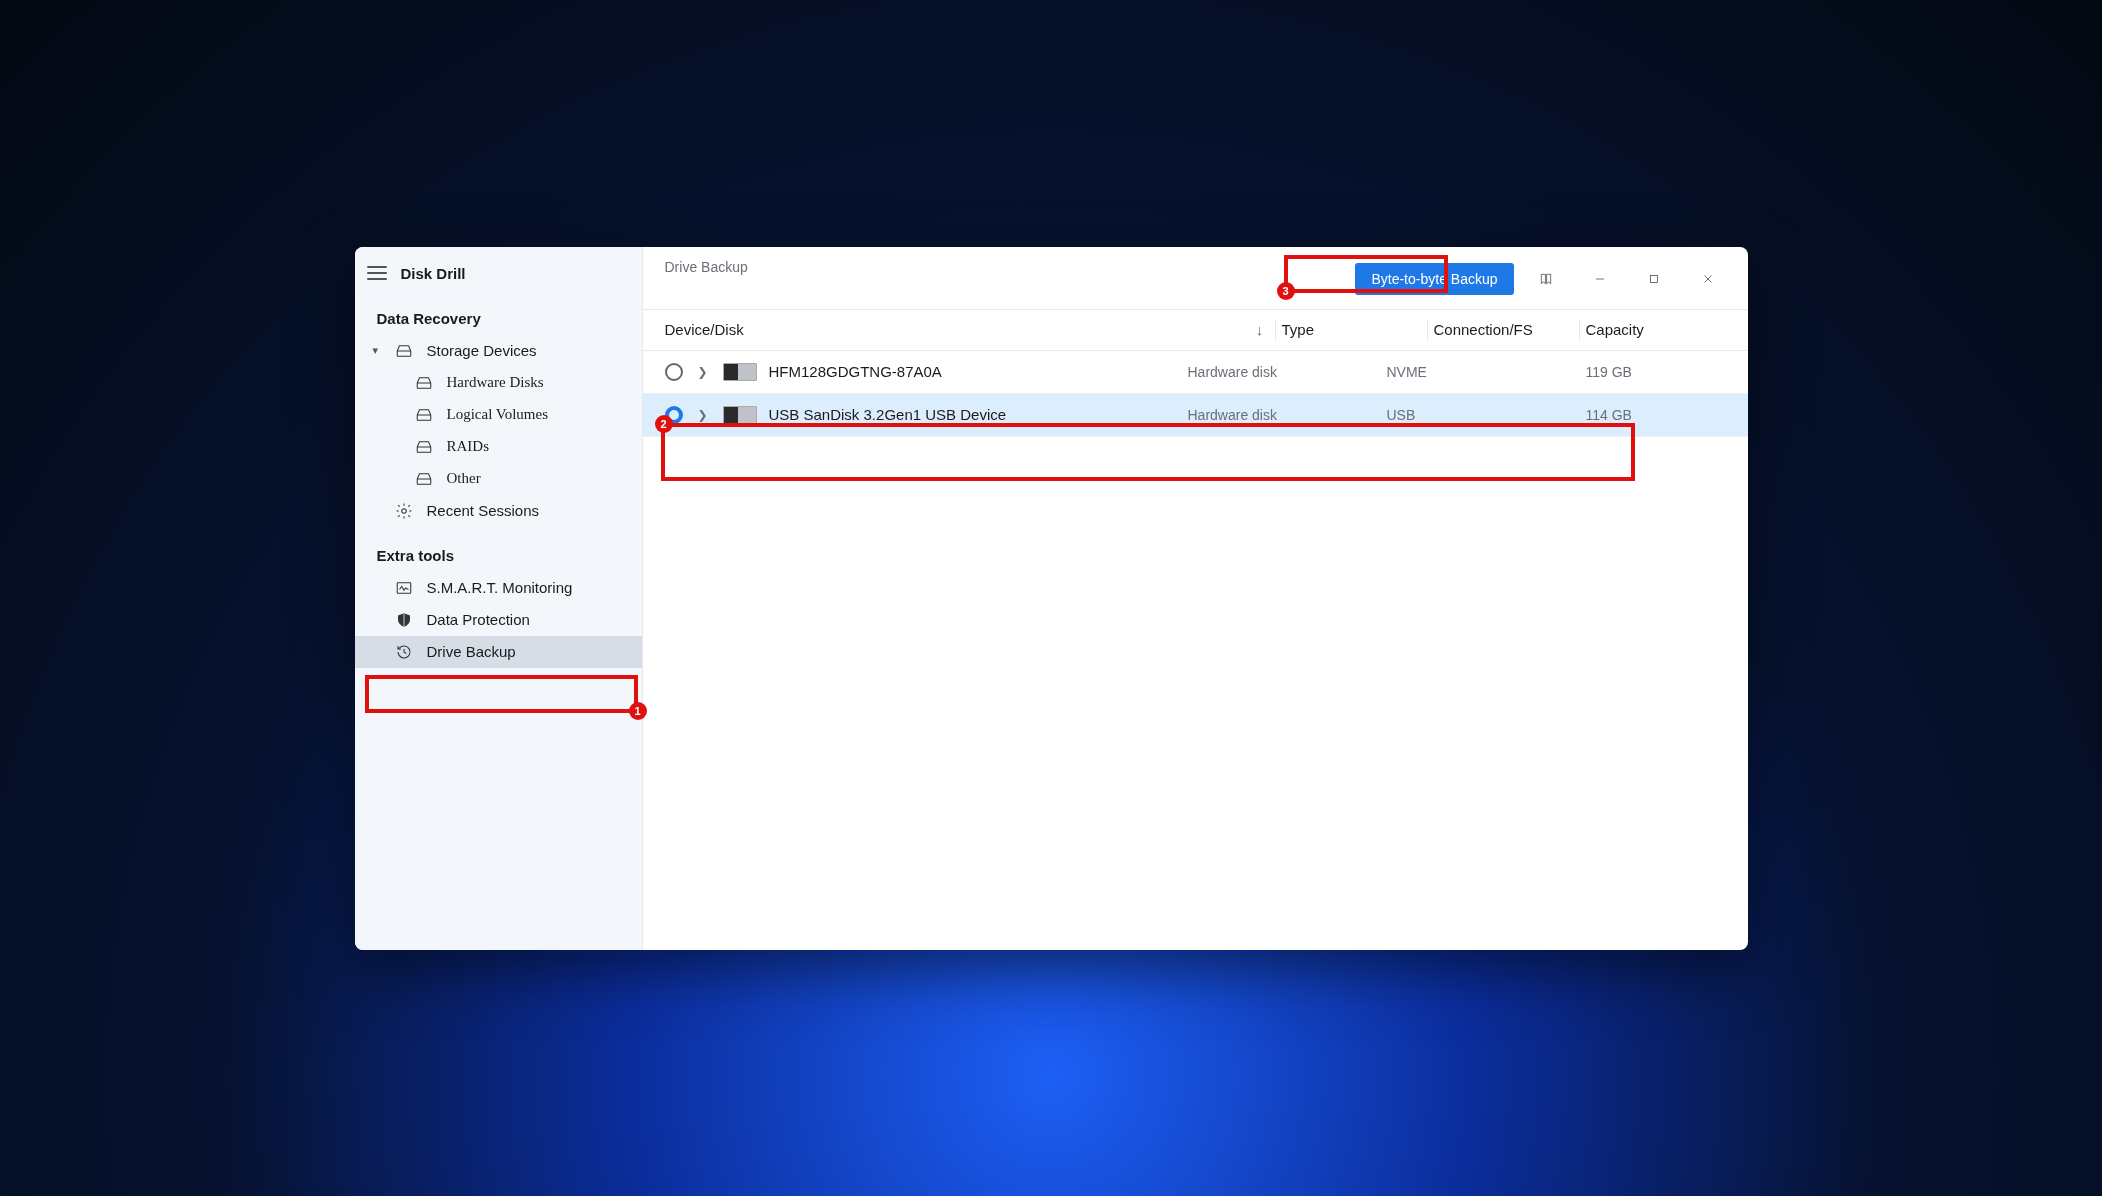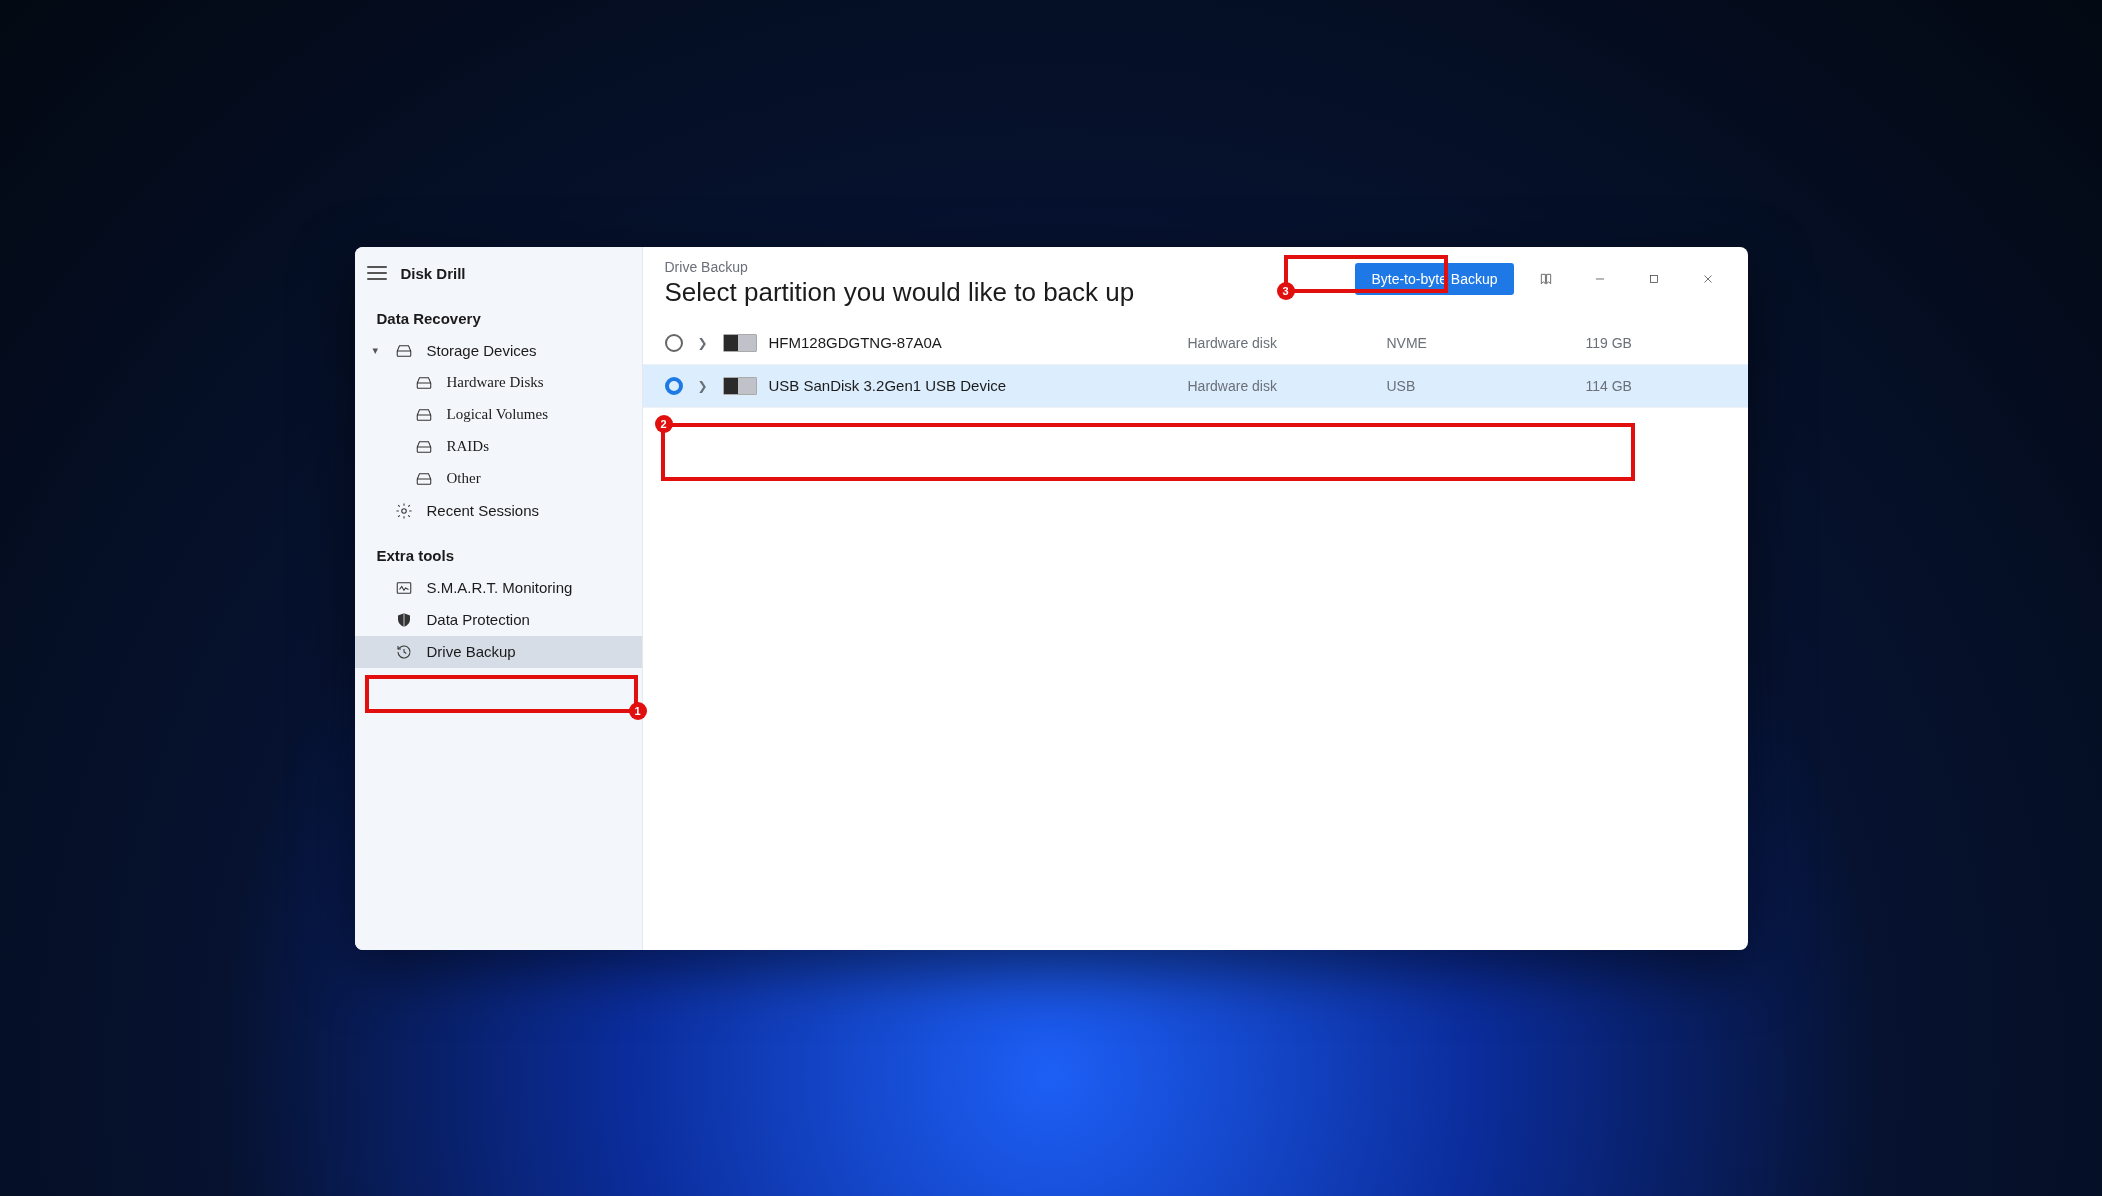--- a/index.html
+++ b/index.html
@@ -193,21 +193,20 @@
         </span>
         <span>Drive Backup</span>
       </div>
     </div>
   </aside>
 
   <main class="main">
     <div class="main-header">
       <div class="main-header-left">
         <div class="breadcrumb">Drive Backup</div>
-        <div class="page-title">Select partition you would like to back up</div>
       </div>
       <div class="main-header-right">
         <button class="primary-btn">Byte-to-byte Backup</button>
         <div class="win-btn">
           <svg viewBox="0 0 24 24">
               <path d="M4 4h7v16l-3.5-3L4 20zM13 4h7v16l-3.5-3L13 20z"></path>
             </svg>
         </div>
         <div class="win-btn">
           <svg viewBox="0 0 24 24">
@@ -221,20 +220,27 @@
         </div>
         <div class="win-btn">
           <svg viewBox="0 0 24 24">
               <path d="M6 6l12 12M18 6L6 18"></path>
             </svg>
         </div>
       </div>
     </div>
 
     <div class="table">
+      <div class="thead">
+        <div class="col-device">Device/Disk</div>
+        <div class="col-sort">↓</div>
+        <div class="col-type">Type</div>
+        <div class="col-conn">Connection/FS</div>
+        <div class="col-cap">Capacity</div>
+      </div>
 
       <div class="trow">
         <span class="radio"></span>
         <span class="expand">❯</span>
         <span class="disk-icon"></span>
         <span class="device-name">HFM128GDGTNG-87A0A</span>
         <span class="col-sort"></span>
         <span class="col-type">Hardware disk</span>
         <span class="col-conn">NVME</span>
         <span class="col-cap">119 GB</span>

